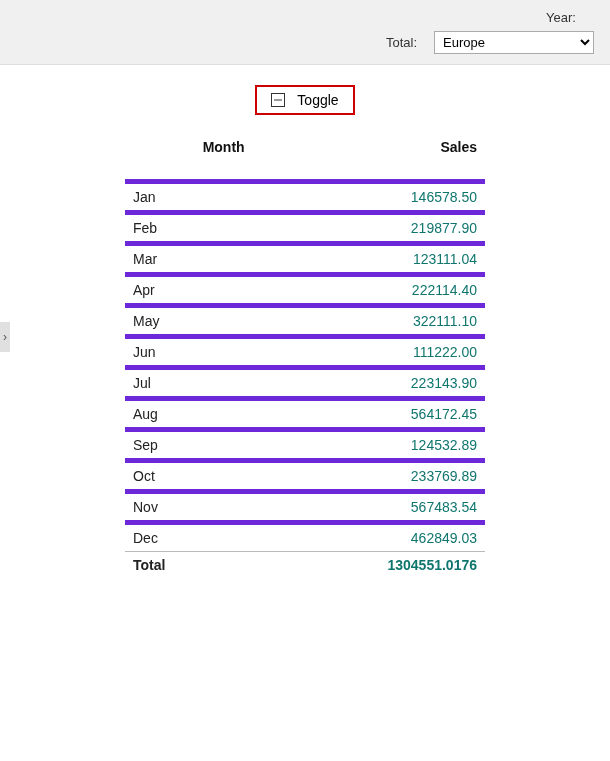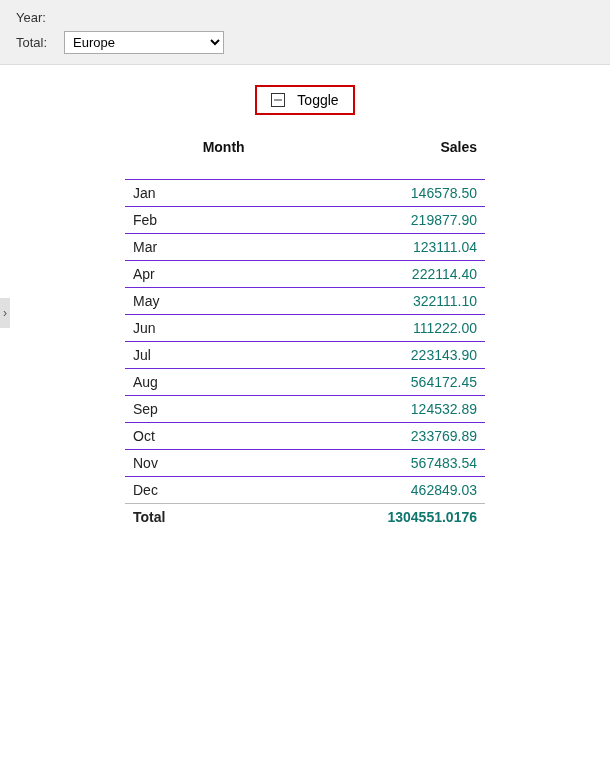--- a/index.html
+++ b/index.html
@@ -15,20 +15,21 @@
     
     .toolbar {
       background: #f0f0f0;
       padding: 10px 16px;
       border-bottom: 1px solid #ddd;
     }
     .toolbar-row {
       display: flex;
       align-items: center;
       margin-bottom: 6px;
+      justify-content: flex-end;
     }
     .toolbar-row:last-child { margin-bottom: 0; }
     .toolbar-label {
       width: 48px;
       font-size: 13px;
       color: #333;
       font-weight: normal;
     }
     .toolbar-select {
       border: 1px solid #aaa;
@@ -107,21 +108,21 @@
       color: #111;
     }
     .data-table th.month-header {
       text-align: right;
     }
     .data-table th.sales-header {
       text-align: right;
     }
     .data-table td {
       padding: 5px 8px;
-      border-top: 1px solid #6d28d9;
+      border-top: 5px solid #6d28d9;
       font-size: 14px;
     }
     .data-table td.month-cell {
       text-align: left;
       color: #222;
     }
     .data-table td.sales-cell {
       text-align: right;
       color: #0f766e;
     }

